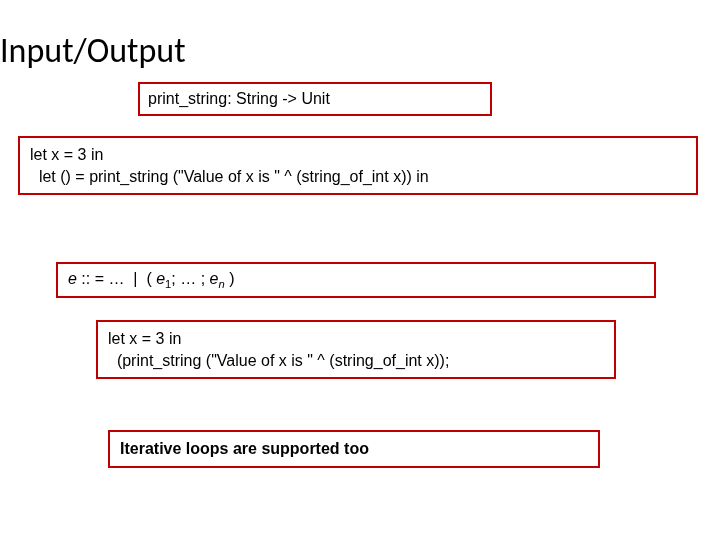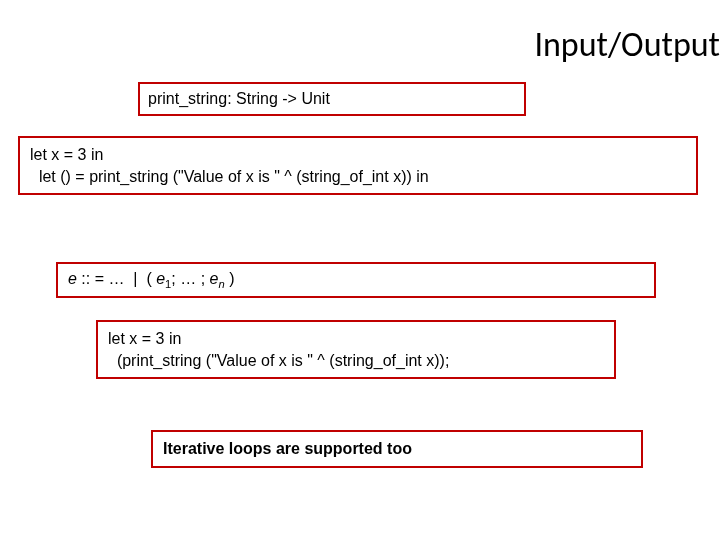--- a/index.html
+++ b/index.html
@@ -8,37 +8,37 @@
     width: 720px;
     height: 540px;
     background: #ffffff;
     font-family: Arial, Helvetica, sans-serif;
     position: relative;
   }
   .title {
     font-family: "Calibri", "Segoe UI", Arial, sans-serif;
     font-size: 34px;
     font-weight: 400;
-    text-align: right;
+    text-align: left;
     color: #000;
-    padding-top: 24px;
+    padding-top: 30px;
     padding-bottom: 12px;
   }
   .box {
     border: 2px solid #c00000;
     background: #fff;
     position: absolute;
     font-size: 16px;
     line-height: 1.35;
     color: #000;
   }
   .box-sig {
     left: 138px;
     top: 82px;
-    width: 388px;
+    width: 354px;
     padding: 4px 8px 4px 8px;
   }
   .box-code1 {
     left: 18px;
     top: 136px;
     width: 680px;
     padding: 6px 10px 6px 10px;
   }
   .box-grammar {
     left: 56px;
@@ -54,21 +54,20 @@
     top: 320px;
     width: 520px;
     padding: 6px 10px 6px 10px;
   }
   .box-caption {
     left: 108px;
     top: 430px;
     width: 492px;
     padding: 6px 10px 6px 10px;
     font-weight: 700;
-    margin-left: 43px;
   }
   sub { font-size: 0.7em; vertical-align: sub; font-style: italic; }
 </style>
 </head>
 <body>
 
 <div class="title">Input/Output</div>
 
 <div class="box box-sig">
   <span>print_string: String -&gt; Unit</span>

